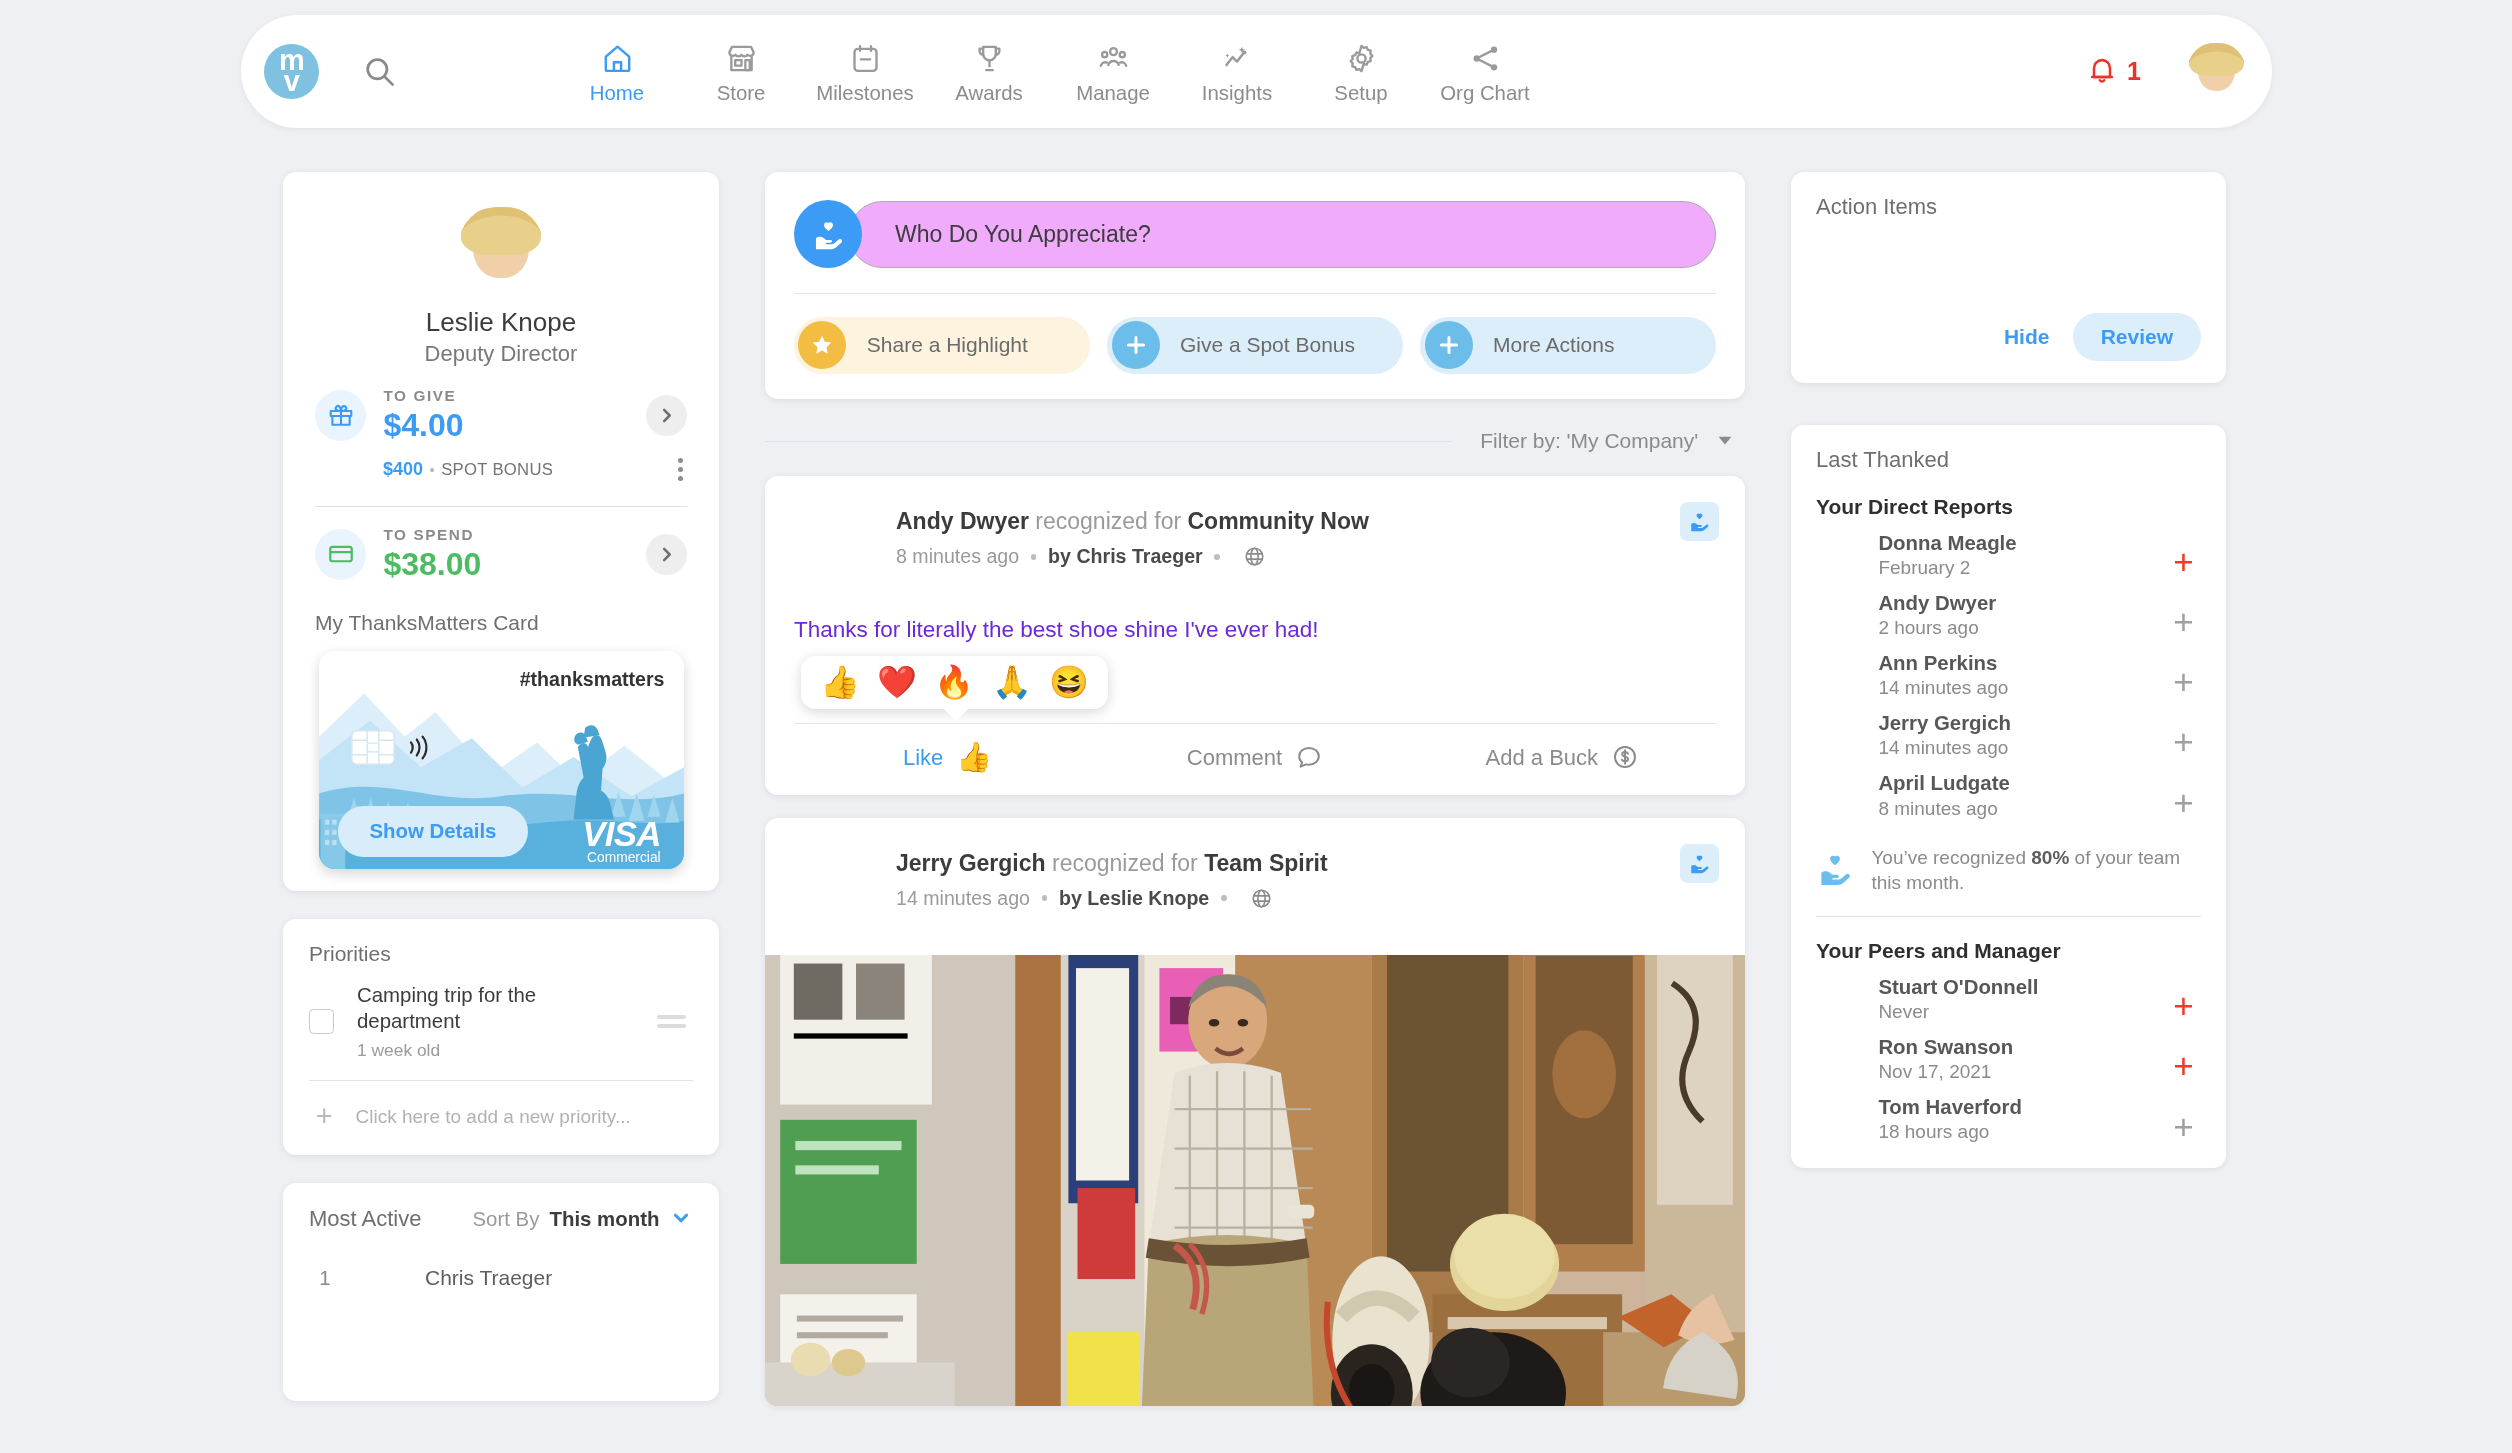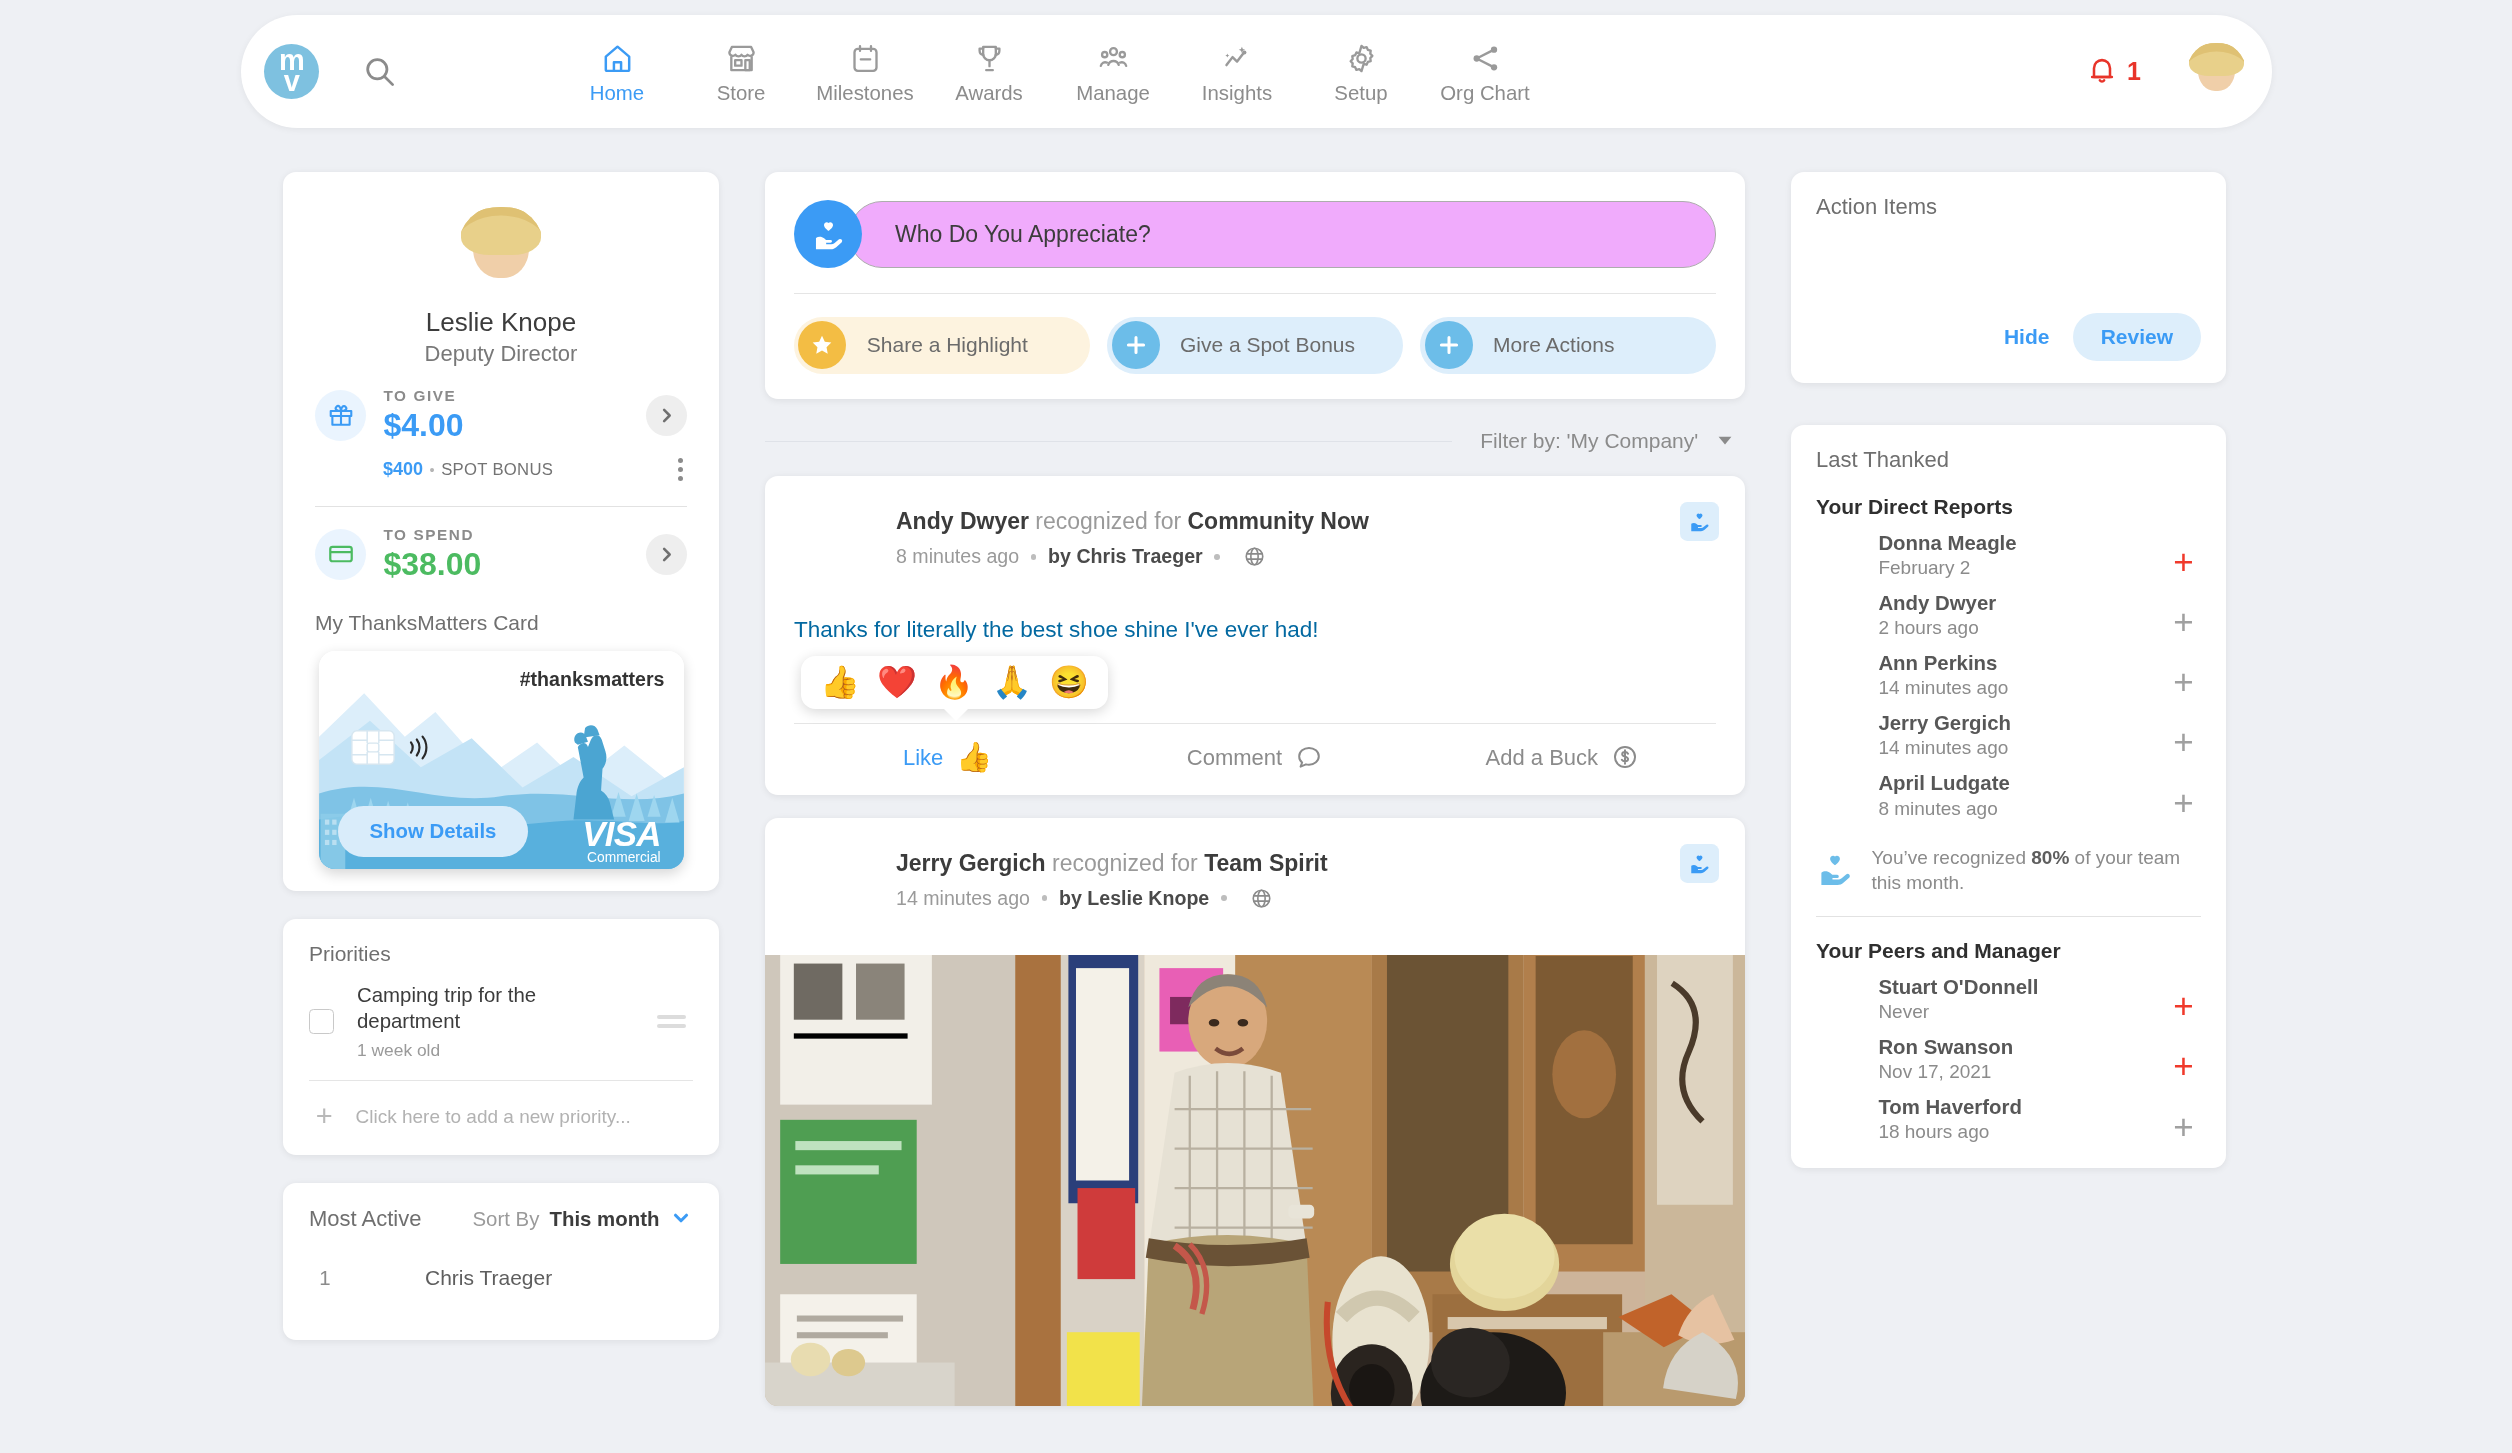--- a/index.html
+++ b/index.html
@@ -144,21 +144,21 @@
   .pri-text { font-size: 20.4px; color: #3c3c3c; line-height: 1.28; max-width: 211px;}
   .pri-age { font-size: 17.4px; color: #9a9a9a; margin-top: 6.5px; }
   .pri-drag { display: flex; flex-direction: column; gap: 5.8px; cursor: grab; padding: 7.3px;}
   .pri-drag i { width: 29px; height: 3.6px; background: #dcdcdc; border-radius: 2.2px; display: block;}
   .pri-sep { height: 0.7px; background: #e5e5e5; margin: 19px 0 0; }
   .pri-add { display: flex; align-items: center; margin-top: 19px; cursor: pointer;}
   .pri-add-plus { font-size: 29px; color: #b9b9b9; width: 30.5px; text-align:center; font-weight: 300;}
   .pri-add-txt { font-size: 19px; color: #b2b2b2; margin-left: 16px; }
 
   
-  .ma-card { margin-top: 28px; padding: 23px 26px 0; height: 157px; overflow: hidden;}
+  .ma-card { margin-top: 28px; padding: 23px 26px 0; height: 218px; overflow: hidden;}
   .ma-head { display: flex; align-items: center; }
   .ma-title { font-size: 22px; color: #6f6f6f; }
   .ma-sortlbl { font-size: 20.4px; color: #9a9a9a; margin-left: 51px; }
   .ma-sortval { font-size: 20.4px; color: #3c3c3c; font-weight: 700; margin-left: 10.2px;}
   .ma-caret { margin-left: 10.2px; cursor: pointer; }
   .ma-row { display: flex; align-items: center; margin-top: 25px;}
   .ma-rank { font-size: 20.4px; color: #8b8b8b; width: 32px; text-align: center;}
   .ma-av { width: 42px; height: 42px; border-radius: 50%; overflow: hidden; margin-left: 16px; flex:none;}
   .ma-name { font-size: 21px; color: #5e5e5e; margin-left: 26px; }
 
@@ -221,21 +221,21 @@
   .post-meta { display: flex; align-items: center; margin-top: 10.2px; }
   .post-time { font-size: 19.6px; color: #9a9a9a; }
   .post-dot { width: 5.8px; height: 5.8px; border-radius: 50%; background: #bdbdbd; margin: 0 11.6px; }
   .post-by { font-size: 19.6px; color: #4a4a4a; font-weight: 700; }
   .post-globe { margin-left: 11.6px; display: flex; align-items: center;}
   .post-badge {
     position: absolute; right: 26px; top: 26px;
     width: 39px; height: 39px; border-radius: 7.3px;
     background: #ddeefb; display: flex; align-items: center; justify-content: center;
   }
-  .post-body { font-size: 22.5px; color: #0369a1; margin-top: 29px; }
+  .post-body { font-size: 22.5px; color: #6d28d9; margin-top: 29px; }
 
   .react-wrap { position: relative; margin-top: 26px; height: 54px;}
   .react-pop {
     position: absolute; left: 7.3px; top: -13px;
     background: #fff; border-radius: 14.5px;
     box-shadow: 0 2.9px 13px rgba(0,0,0,.16);
     padding: 10.2px 19px; display: flex; gap: 17.4px; z-index: 6;
   }
   .react-pop .em { font-size: 32px; cursor: pointer; line-height: 1; }
   .react-pop:after {

